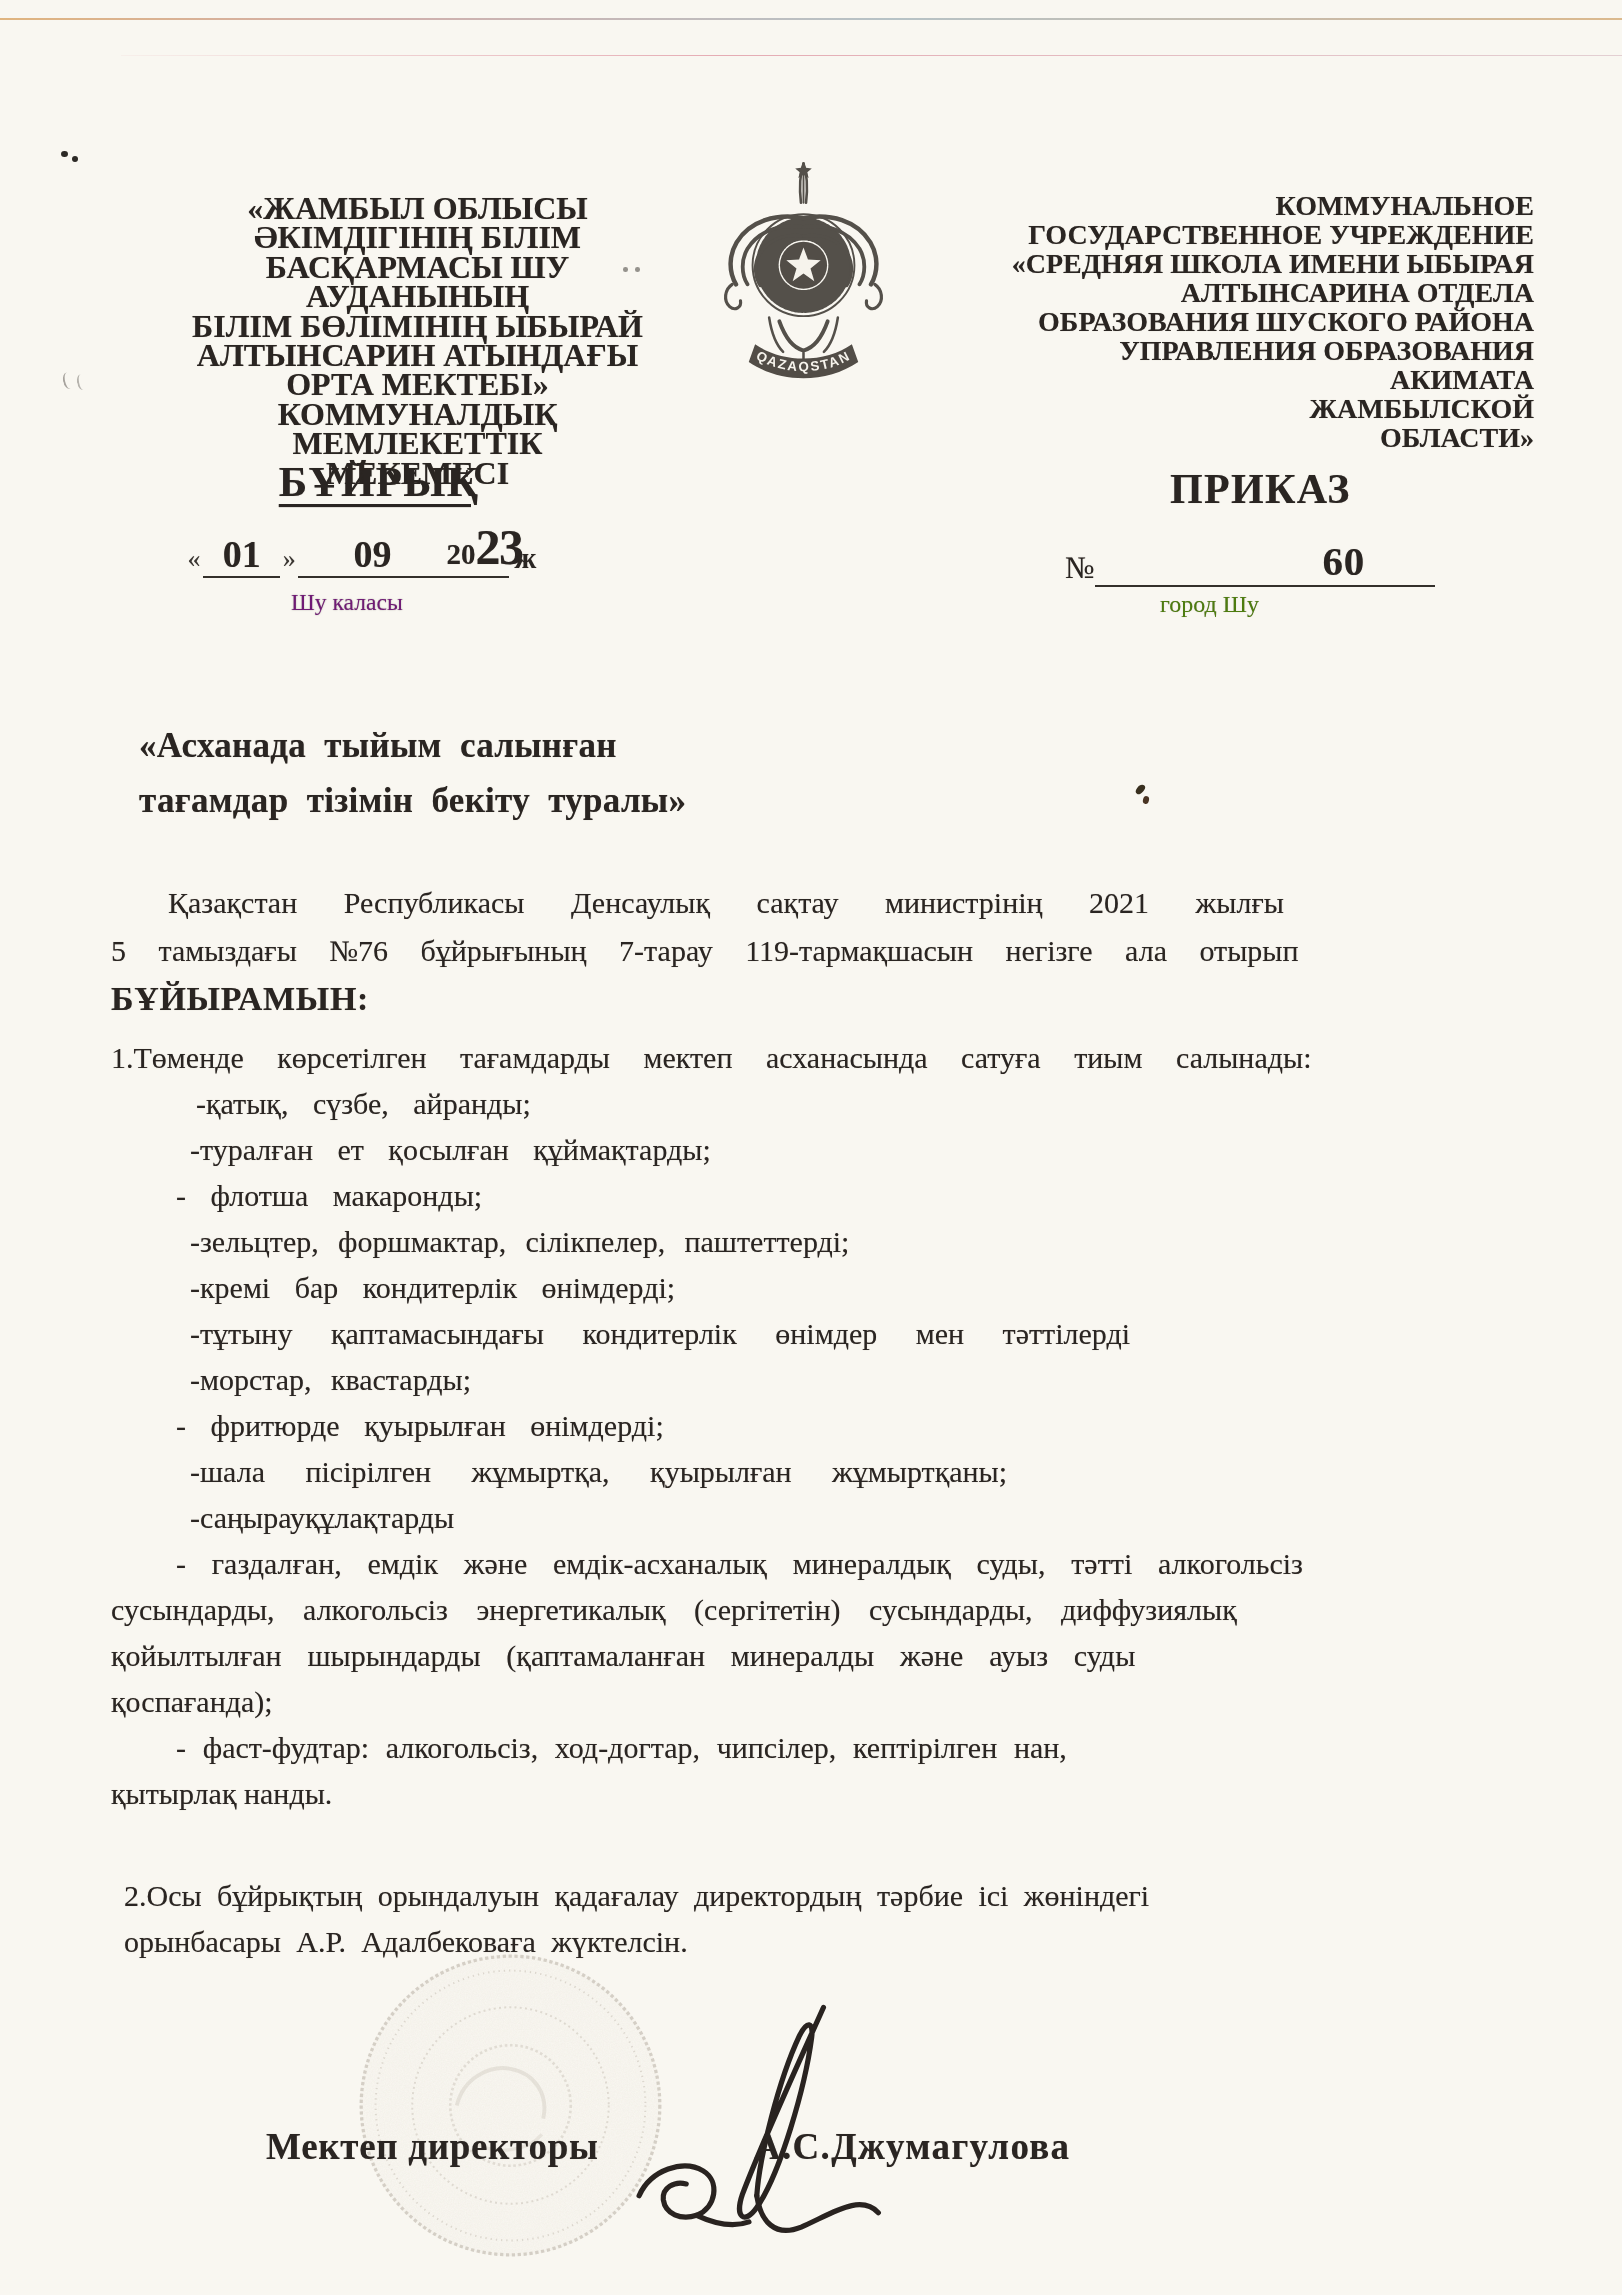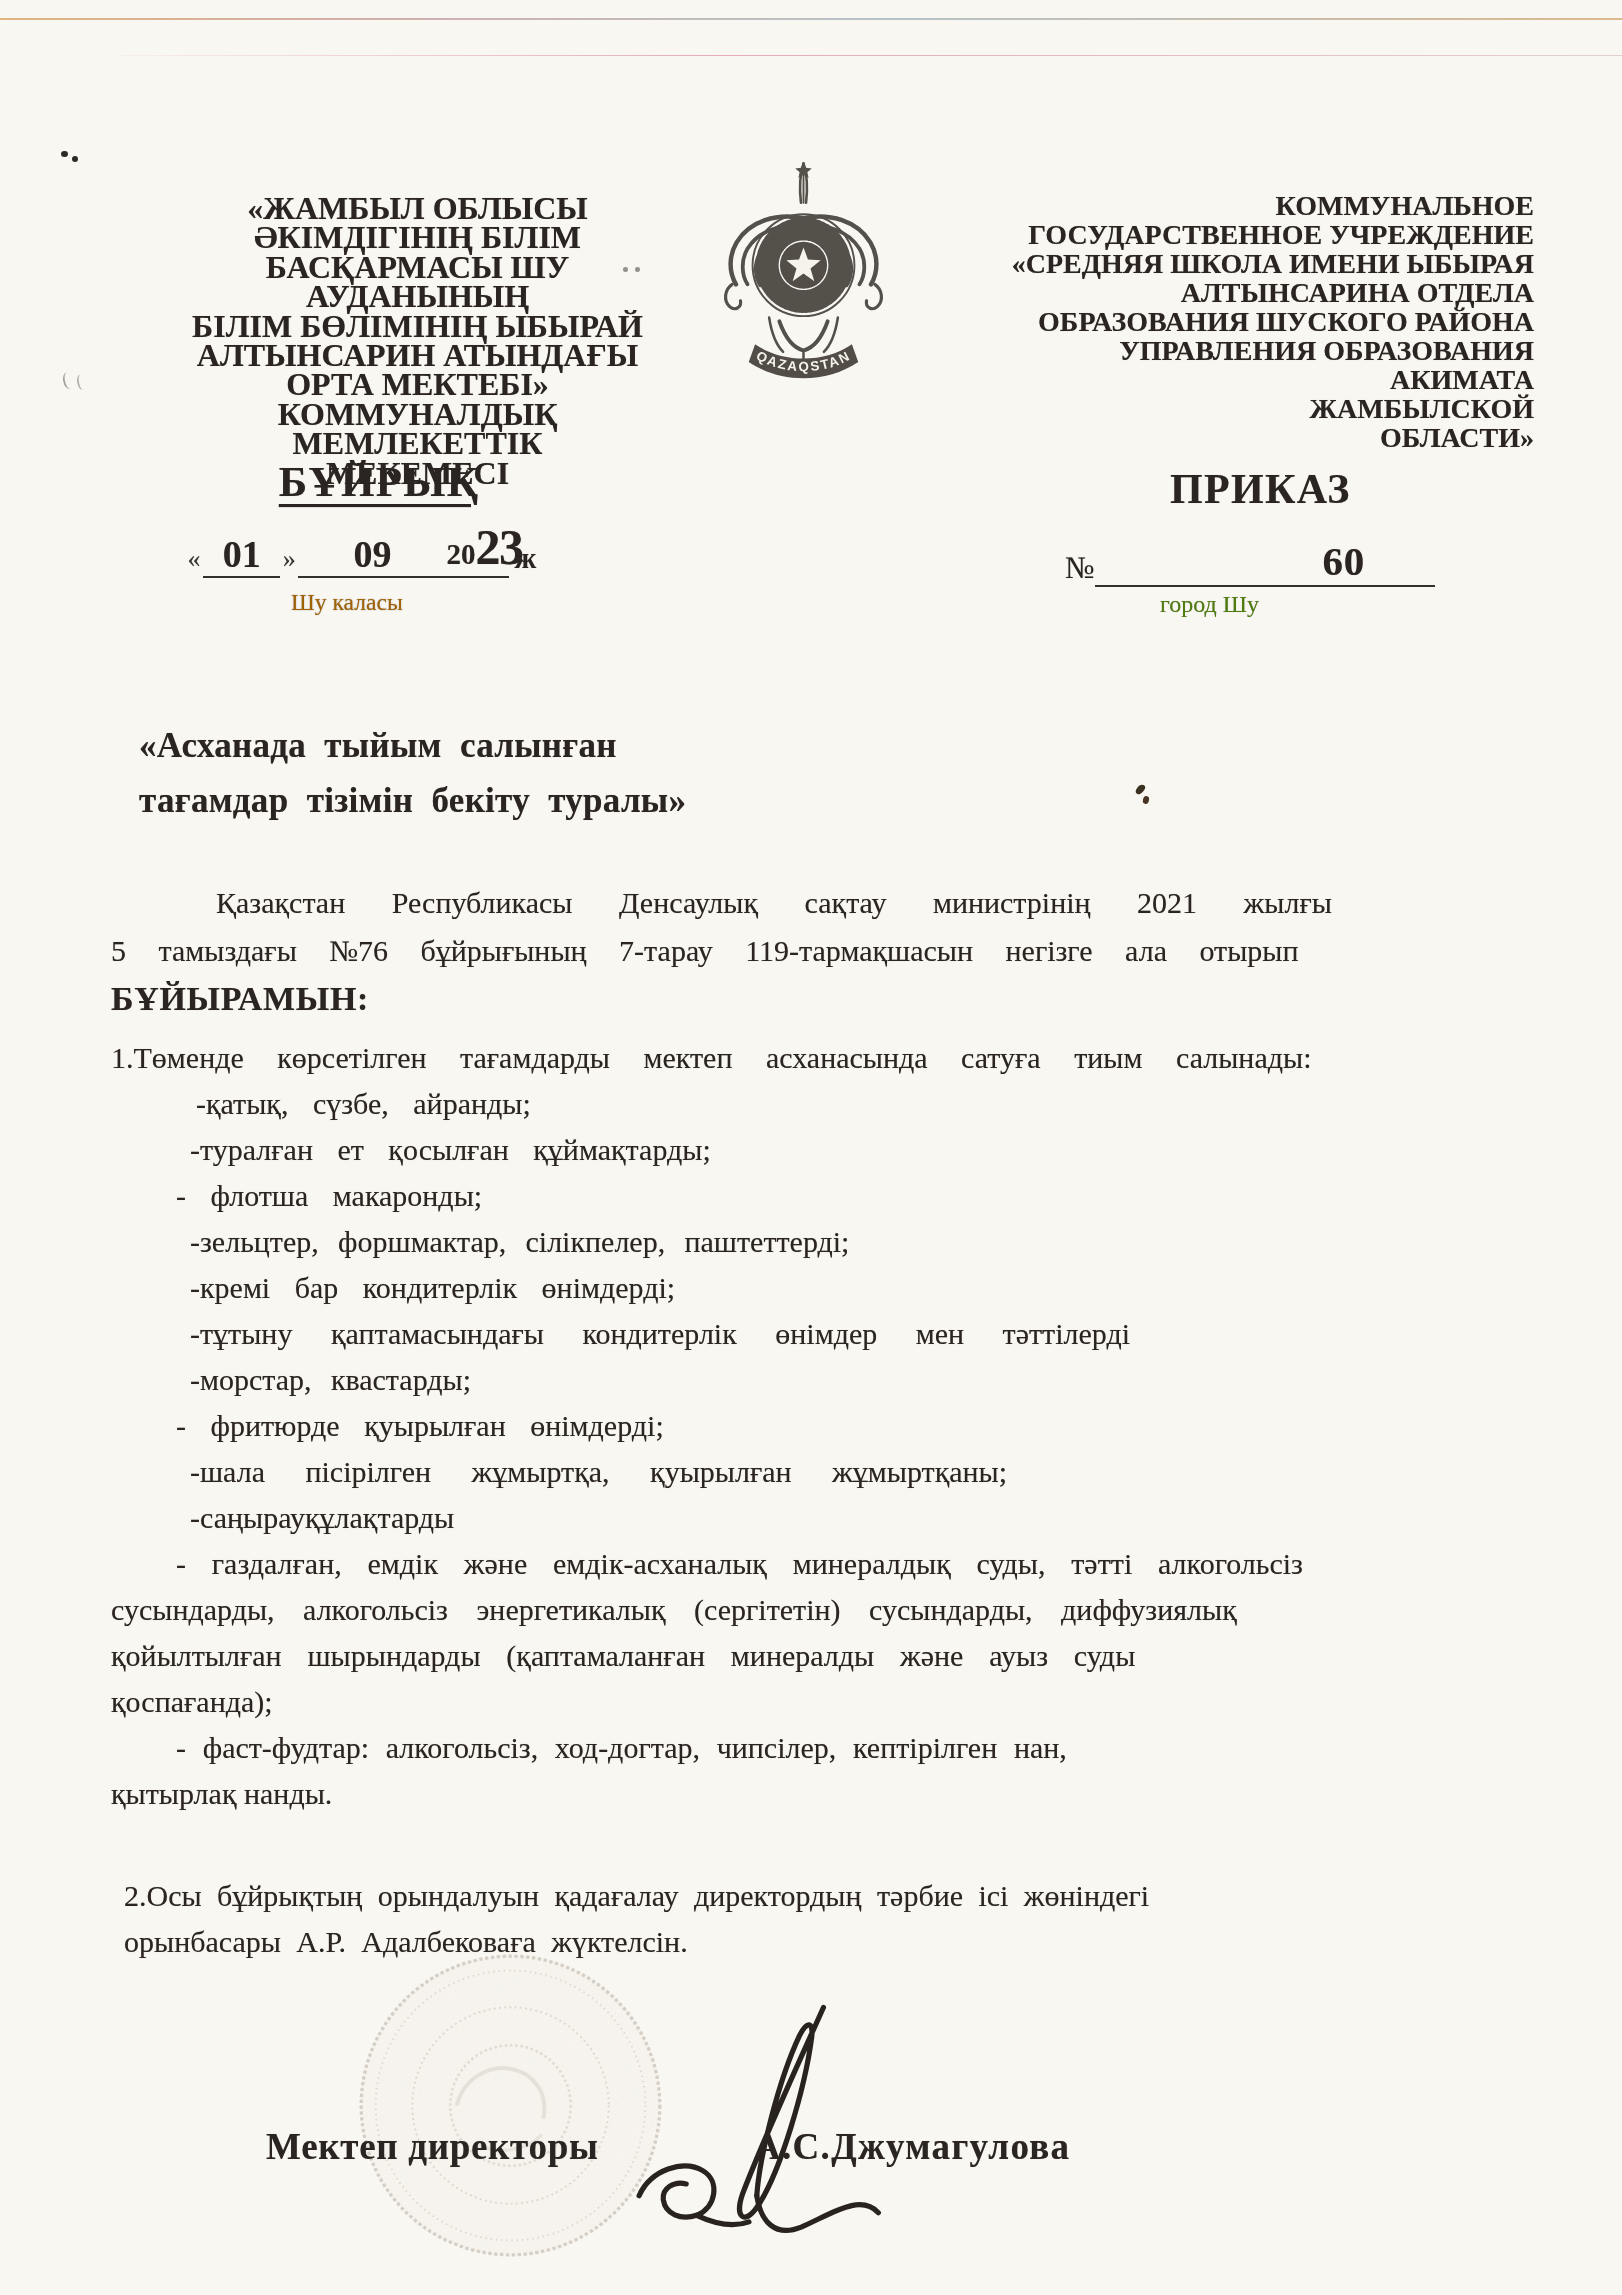--- a/index.html
+++ b/index.html
@@ -60,21 +60,21 @@
     font-weight:bold;font-size:38px;
   }
   .date-quote{font-size:26px;font-weight:normal;padding:0 2.6px 3.9px 2.6px;color:#3a3632;}
   .slot{border-bottom:2.6px solid #34302b;text-align:center;}
   .slot-day{width:77px;}
   .slot-month{width:148px;}
   .slot-year{width:63px;white-space:nowrap;}
   .year-prefix{font-size:29px;}
   .year-suffix{font-size:50px;letter-spacing:-1.3px;}
   .date-zh{font-size:30px;margin-left:5.2px;padding-bottom:2.6px;}
-  .place-kz{position:absolute;left:291px;top:589px;font-size:23.6px;color:#a16207;
+  .place-kz{position:absolute;left:291px;top:589px;font-size:23.6px;color:#701a75;
     text-shadow:0 0 1.3px rgba(80,75,70,.6);}
   .num-row{
     position:absolute;left:1065px;top:537px;display:flex;align-items:flex-end;
     font-size:31px;
   }
   .num-sign{padding-bottom:1.3px;}
   .num-line{width:340px;border-bottom:2.6px solid #34302b;white-space:nowrap;}
   .num-value{font-size:41px;font-weight:bold;margin-left:228px;letter-spacing:0.7px;}
   .place-ru{position:absolute;left:1160px;top:591px;font-size:24px;color:#4d7c0f;}
   
@@ -84,21 +84,21 @@
     letter-spacing:0.3px;white-space:nowrap;
   }
   
   .body-text{
     position:absolute;left:111px;top:879px;width:1413px;
     font-size:30px;line-height:48px;white-space:nowrap;
   }
   .list-block{margin-top:11.8px;line-height:46px;}
   .para2{margin-top:56px;line-height:46px;}
   .decree{font-size:34px;font-weight:bold;letter-spacing:0.7px;}
-  .i160{margin-left:105px}.i130{margin-left:85px}.i120{margin-left:79px}
+  .i160{margin-left:57px}.i130{margin-left:85px}.i120{margin-left:79px}
   .i100{margin-left:65px}.i20{margin-left:13px}
   .ws60{word-spacing:39px}.ws48{word-spacing:31px}.ws50{word-spacing:33px}
   .ws40{word-spacing:26px}.ws38{word-spacing:25px}.ws32{word-spacing:21px}
   .ws28{word-spacing:18.3px}.ws26{word-spacing:17px}.ws18{word-spacing:11.8px}
   .ws14{word-spacing:9.2px}.ws12{word-spacing:7.9px}
   
   .stamp{position:absolute;left:352px;top:1947px;width:317px;height:317px;
     opacity:.85;filter:blur(0.7px);}
   .sig-role{position:absolute;left:266px;top:2125px;font-size:37px;font-weight:bold;letter-spacing:0.7px;}
   .sig-strokes{position:absolute;left:601px;top:1997px;width:288px;height:268px;}

